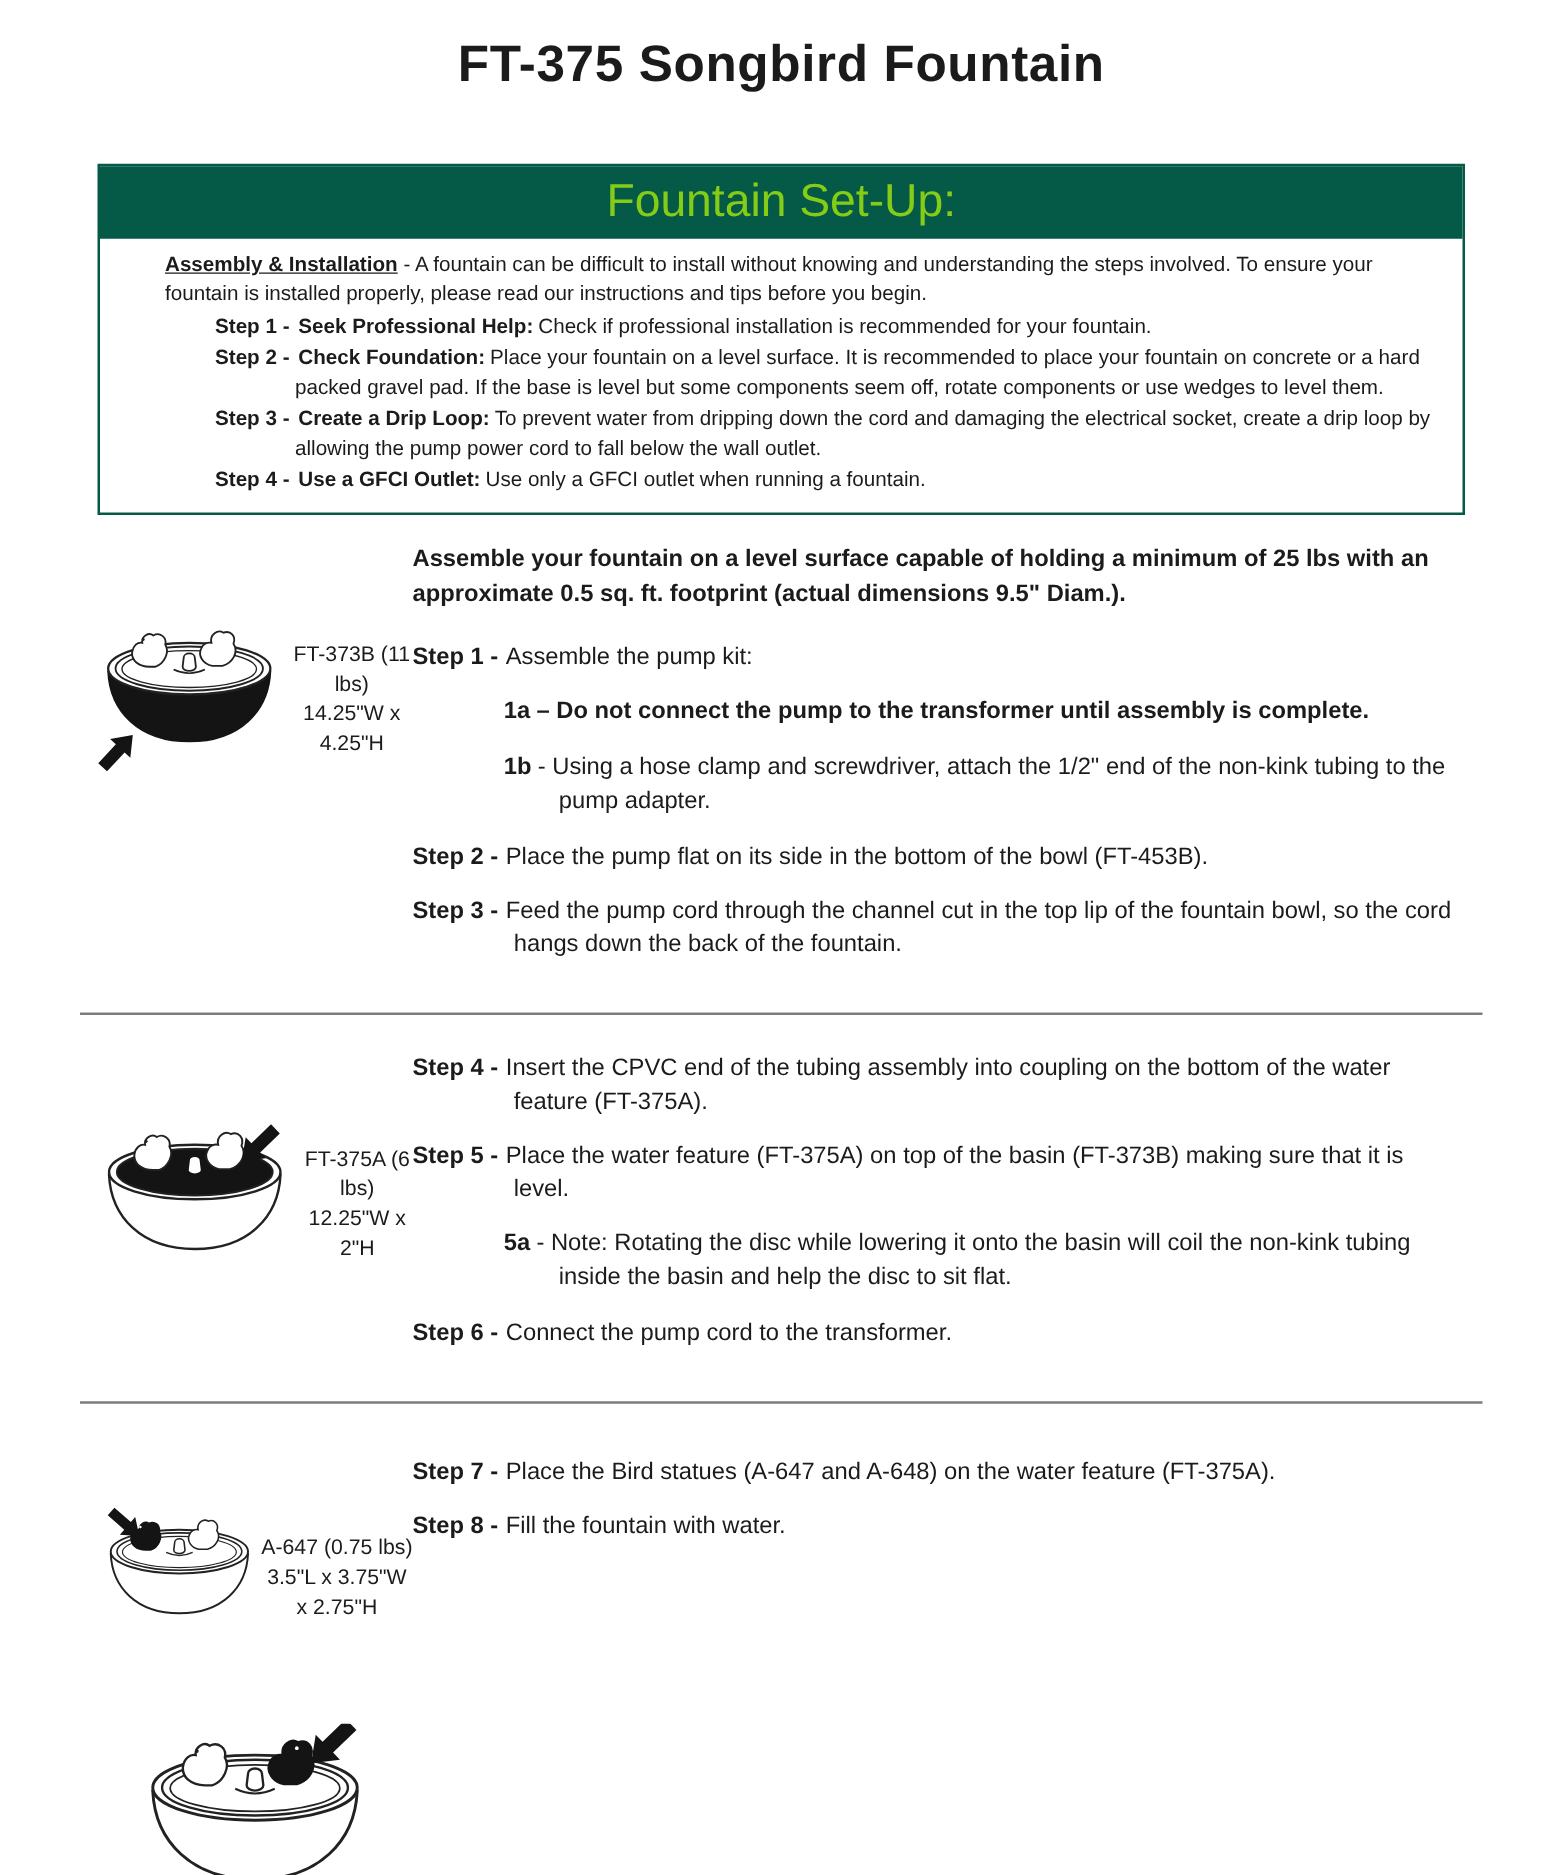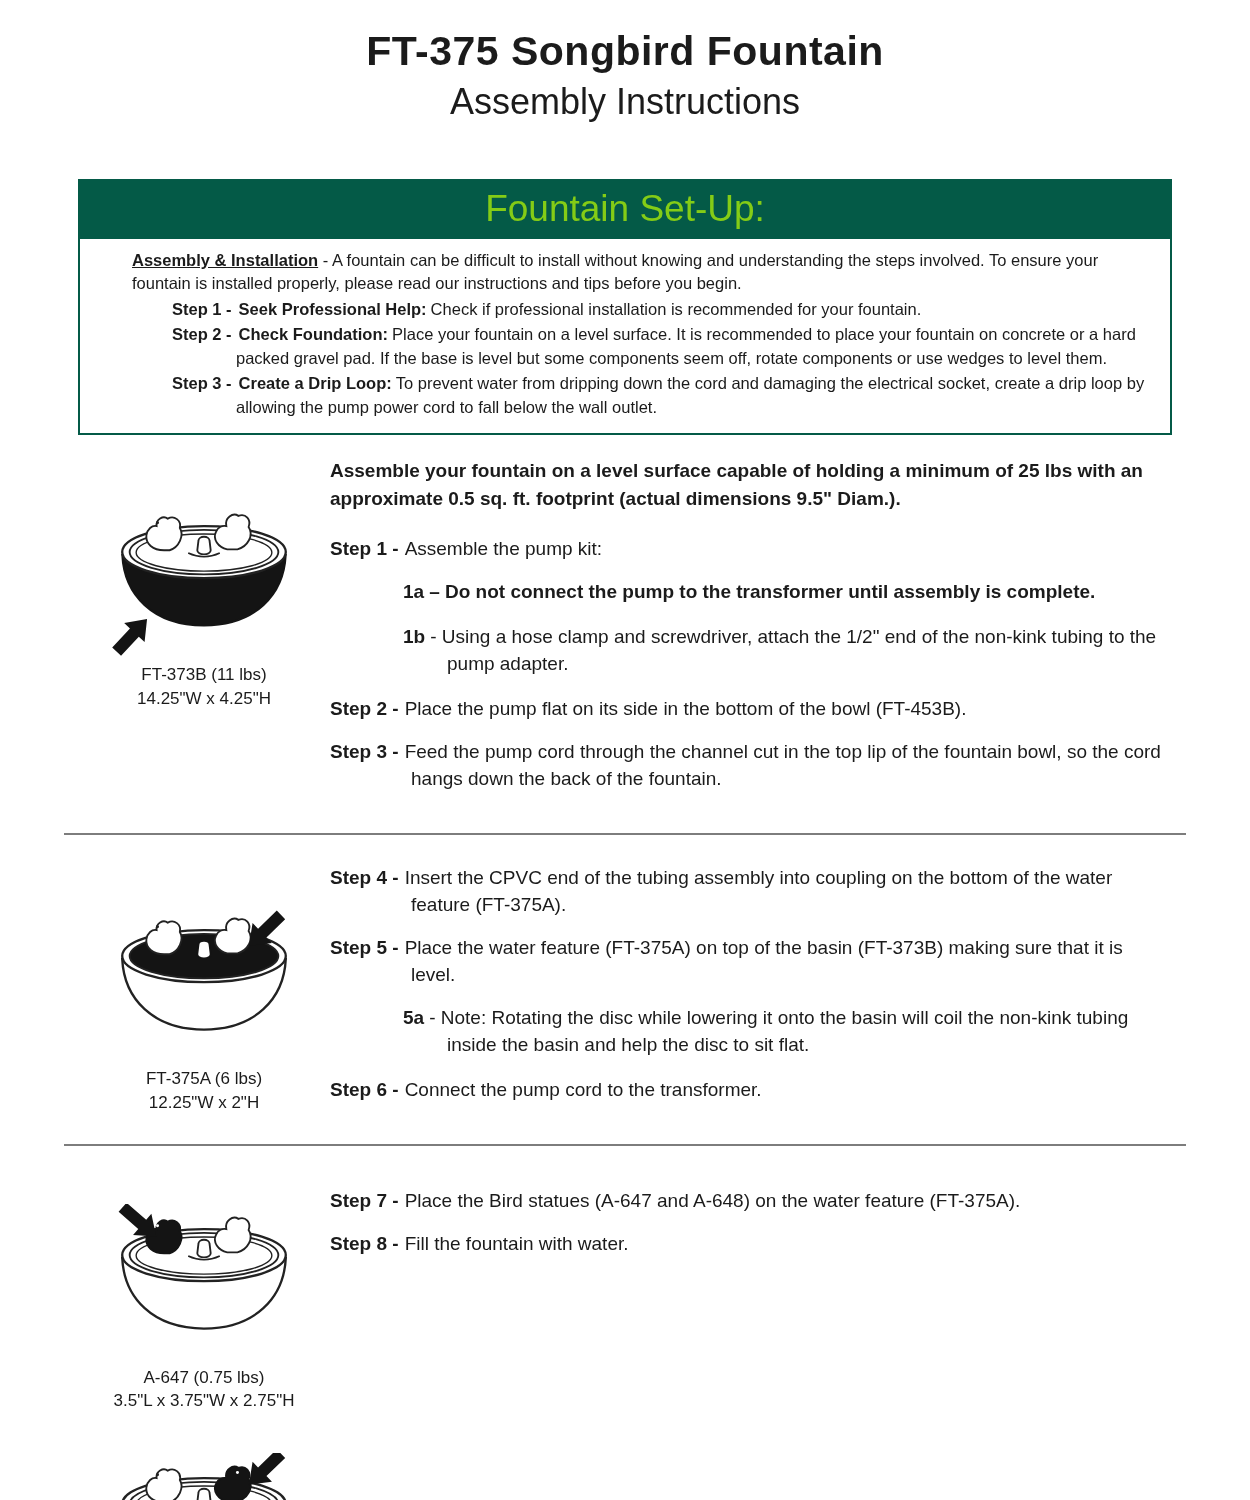--- a/index.html
+++ b/index.html
@@ -91,55 +91,57 @@
   hr.divider {
     border: none;
     height: 2px;
     background: #7d7d7d;
     margin: 24px -14px 0 -14px;
   }
   .sec2-pad { padding-top: 30px; }
   .sec3-pad { padding-top: 42px; }
 
   
-  .figure { display: flex; flex-direction: column; }
+  .figure { display: flex; align-items: center; }
   .figure svg { display: block; }
   .figure-caption {
     text-align: center;
     font-size: 17px; line-height: 1.4;
     margin-top: 4px;
   }
   .fig1 { margin-top: 66px; }
   .fig2 { margin-top: 40px; }
   .fig3 { margin-top: 16px; }
   .fig4 { margin-top: 40px; }
 </style>
 </head>
 <body>
 
 <div class="page">
 
   <div class="title-main">FT-375 Songbird Fountain</div>
-  <div class="title-sub">Assembly Instructions</div>
 
   <div class="setup-box">
     <div class="setup-header">Fountain Set-Up:</div>
     <div class="setup-body">
       <div class="setup-lead">
         <span class="lead-heading">Assembly &amp; Installation</span>
         <span>- A fountain can be difficult to install without knowing and understanding the steps involved. To ensure your fountain is installed properly, please read our instructions and tips before you begin.</span>
       </div>
       <div class="setup-step">
         <span class="lbl">Step 1 -</span><span class="ttl">Seek Professional Help:</span><span>Check if professional installation is recommended for your fountain.</span>
       </div>
       <div class="setup-step">
         <span class="lbl">Step 2 -</span><span class="ttl">Check Foundation:</span><span>Place your fountain on a level surface. It is recommended to place your fountain on concrete or a hard packed gravel pad. If the base is level but some components seem off, rotate components or use wedges to level them.</span>
       </div>
       <div class="setup-step">
         <span class="lbl">Step 3 -</span><span class="ttl">Create a Drip Loop:</span><span>To prevent water from dripping down the cord and damaging the electrical socket, create a drip loop by allowing the pump power cord to fall below the wall outlet.</span>
+      </div>
+      <div class="setup-step">
+        <span class="lbl">Step 4 -</span><span class="ttl">Use a GFCI Outlet:</span><span>Use only a GFCI outlet when running a fountain.</span>
       </div>
     </div>
   </div>
 
   <div class="section">
     <div class="col-left">
       <div class="figure fig1">
         <svg width="196" height="158" viewBox="0 0 210 170">
           <path d="M17,58 C19,101 50,134 105,134 C160,134 191,101 193,58 Z" fill="#141414" stroke="#141414" stroke-width="2"></path>
           <ellipse cx="105" cy="55" rx="88" ry="28" fill="#ffffff" stroke="#222222" stroke-width="2.5"></ellipse>

